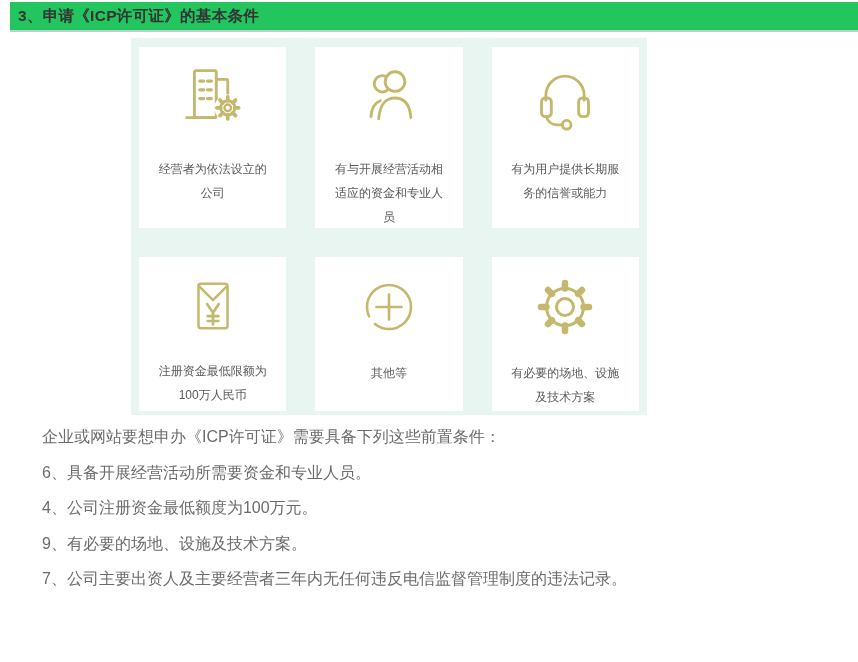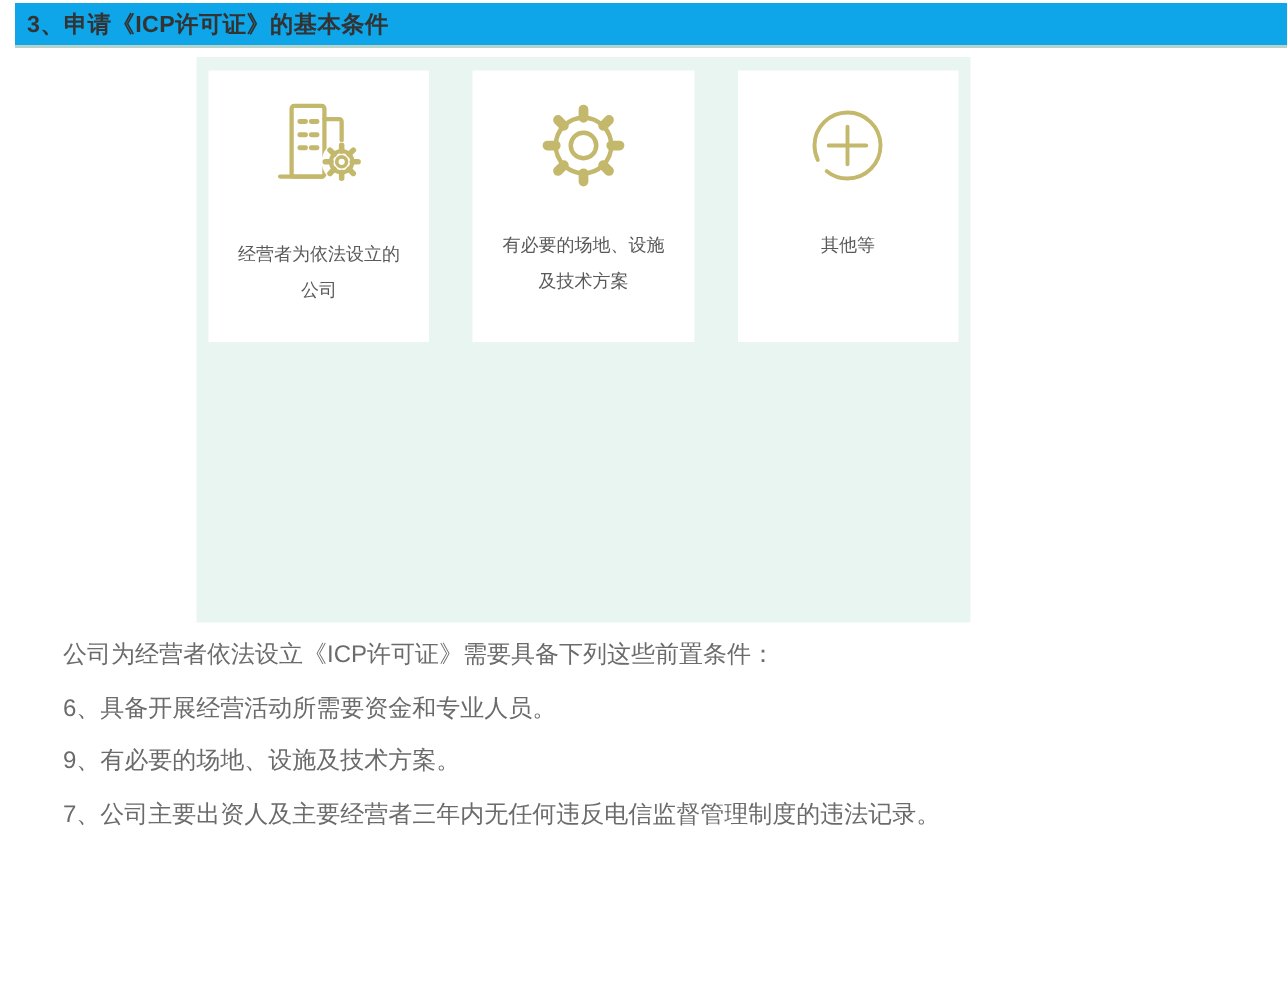--- a/index.html
+++ b/index.html
@@ -4,21 +4,21 @@
 <style>
   html,body{margin:0;padding:0;}
   body{
     width:858px;height:662px;position:relative;overflow:hidden;
     background:#ffffff;
     font-family:"Liberation Sans","DejaVu Sans",sans-serif;
   }
   
   .heading-bar{
     position:absolute;top:2px;left:10px;right:0;height:30px;
-    background:#0ea5e9;
+    background:#22c55e;
     border-bottom:2px solid #b7d2c9;
     display:flex;align-items:center;
     padding-left:8px;box-sizing:border-box;text-align:center;
   }
   .heading-bar h3{
     margin:0;font-size:15.5px;font-weight:bold;color:#333333;
     letter-spacing:.3px;
   }
   
   .card-grid{
@@ -74,44 +74,78 @@
         <path d="M20 16.5 h3.5 M27 16.5 h3.5 M20 24.5 h3.5 M27 24.5 h3.5 M20 32.5 h3.5 M27 32.5 h3.5" stroke-width="3"></path>
         <circle cx="45.5" cy="41" r="12.2" fill="#ffffff" stroke="none"></circle>
         <path stroke-width="3.4" d="M52 41 L55.5 41 M50.1 45.6 L52.6 48.1 M45.5 47.5 L45.5 51 M40.9 45.6 L38.4 48.1 M39 41 L35.5 41 M40.9 36.4 L38.4 33.9 M45.5 34.5 L45.5 31 M50.1 36.4 L52.6 33.9"></path>
         <circle cx="45.5" cy="41" r="6.5"></circle>
         <circle cx="45.5" cy="41" r="3" stroke-width="2.2"></circle>
       </svg>
     </span>
     <div class="caption">经营者为依法设立的公司</div>
   </div>
 
+  <div class="card">
+    <span class="icon">
+      <svg width="70" height="70" viewBox="0 0 64 64">
+        <circle cx="26" cy="19" r="7.5"></circle>
+        <path d="M15.5 49 C16 41 19 36.5 24 34.5"></path>
+        <circle cx="37.5" cy="17" r="9" fill="#ffffff"></circle>
+        <path d="M22.5 51 C24 37 29 32 37.5 32 C46 32 51 38 52 50"></path>
+      </svg>
+    </span>
+    <div class="caption">有与开展经营活动相适应的资金和专业人员</div>
+  </div>
 
+  <div class="card">
+    <span class="icon">
+      <svg width="70" height="70" viewBox="0 0 64 64">
+        <path d="M14.5 34 v-4.5 a17.5 17.5 0 0 1 35 0 V34"></path>
+        <rect x="10.5" y="32" width="9" height="17" rx="3.5"></rect>
+        <rect x="44.5" y="32" width="9" height="17" rx="3.5"></rect>
+        <path d="M15 49 a10 10 0 0 0 9.5 7.5 h5"></path>
+        <circle cx="33.5" cy="56.5" r="4"></circle>
+      </svg>
+    </span>
+    <div class="caption">有为用户提供长期服务的信誉或能力</div>
+  </div>
 
+  <div class="card row2">
+    <span class="icon">
+      <svg width="62" height="62" viewBox="0 0 64 64">
+        <rect x="17" y="9" width="30" height="46" rx="2.5"></rect>
+        <path d="M17.5 11.5 L32 26 L46.5 11.5"></path>
+        <path stroke-width="2.8" d="M26 30 L32 39 L38 30 M32 39 V51 M26.5 42.5 H37.5 M26.5 47.5 H37.5"></path>
+      </svg>
+    </span>
+    <div class="caption">注册资金最低限额为100万人民币</div>
+  </div>
+
+  <div class="card row2">
+    <span class="icon">
+      <svg width="64" height="64" viewBox="0 0 64 64">
+        <circle cx="32" cy="32" r="22" pathLength="100" stroke-dasharray="36 7 57 0"></circle>
+        <path d="M19.5 32 H44.5 M32 19.5 V44.5"></path>
+      </svg>
+    </span>
+    <div class="caption">其他等</div>
+  </div>
 
   <div class="card row2">
     <span class="icon">
       <svg width="64" height="64" viewBox="0 0 64 64">
         <path stroke-width="6.5" d="M50.5 32 L56 32 M45.1 45.1 L49 49 M32 50.5 L32 56 M18.9 45.1 L15 49 M13.5 32 L8 32 M18.9 18.9 L15 15 M32 13.5 L32 8 M45.1 18.9 L49 15"></path>
         <circle cx="32" cy="32" r="18.5" stroke-width="3"></circle>
         <circle cx="32" cy="32" r="8.5" stroke-width="3"></circle>
       </svg>
     </span>
     <div class="caption">有必要的场地、设施及技术方案</div>
   </div>
 
-  <div class="card row2">
-    <span class="icon">
-      <svg width="64" height="64" viewBox="0 0 64 64">
-        <circle cx="32" cy="32" r="22" pathLength="100" stroke-dasharray="36 7 57 0"></circle>
-        <path d="M19.5 32 H44.5 M32 19.5 V44.5"></path>
-      </svg>
-    </span>
-    <div class="caption">其他等</div>
-  </div>
-
 </div>
 
 <div class="conditions">
-  <p>公司为经营者依法设立《ICP许可证》需要具备下列这些前置条件：</p>
+  <p>企业或网站要想申办《ICP许可证》需要具备下列这些前置条件：</p>
   <p>6、具备开展经营活动所需要资金和专业人员。</p>
+  <p>4、公司注册资金最低额度为100万元。</p>
   <p>9、有必要的场地、设施及技术方案。</p>
   <p>7、公司主要出资人及主要经营者三年内无任何违反电信监督管理制度的违法记录。</p>
 </div>
 
 </body></html>

